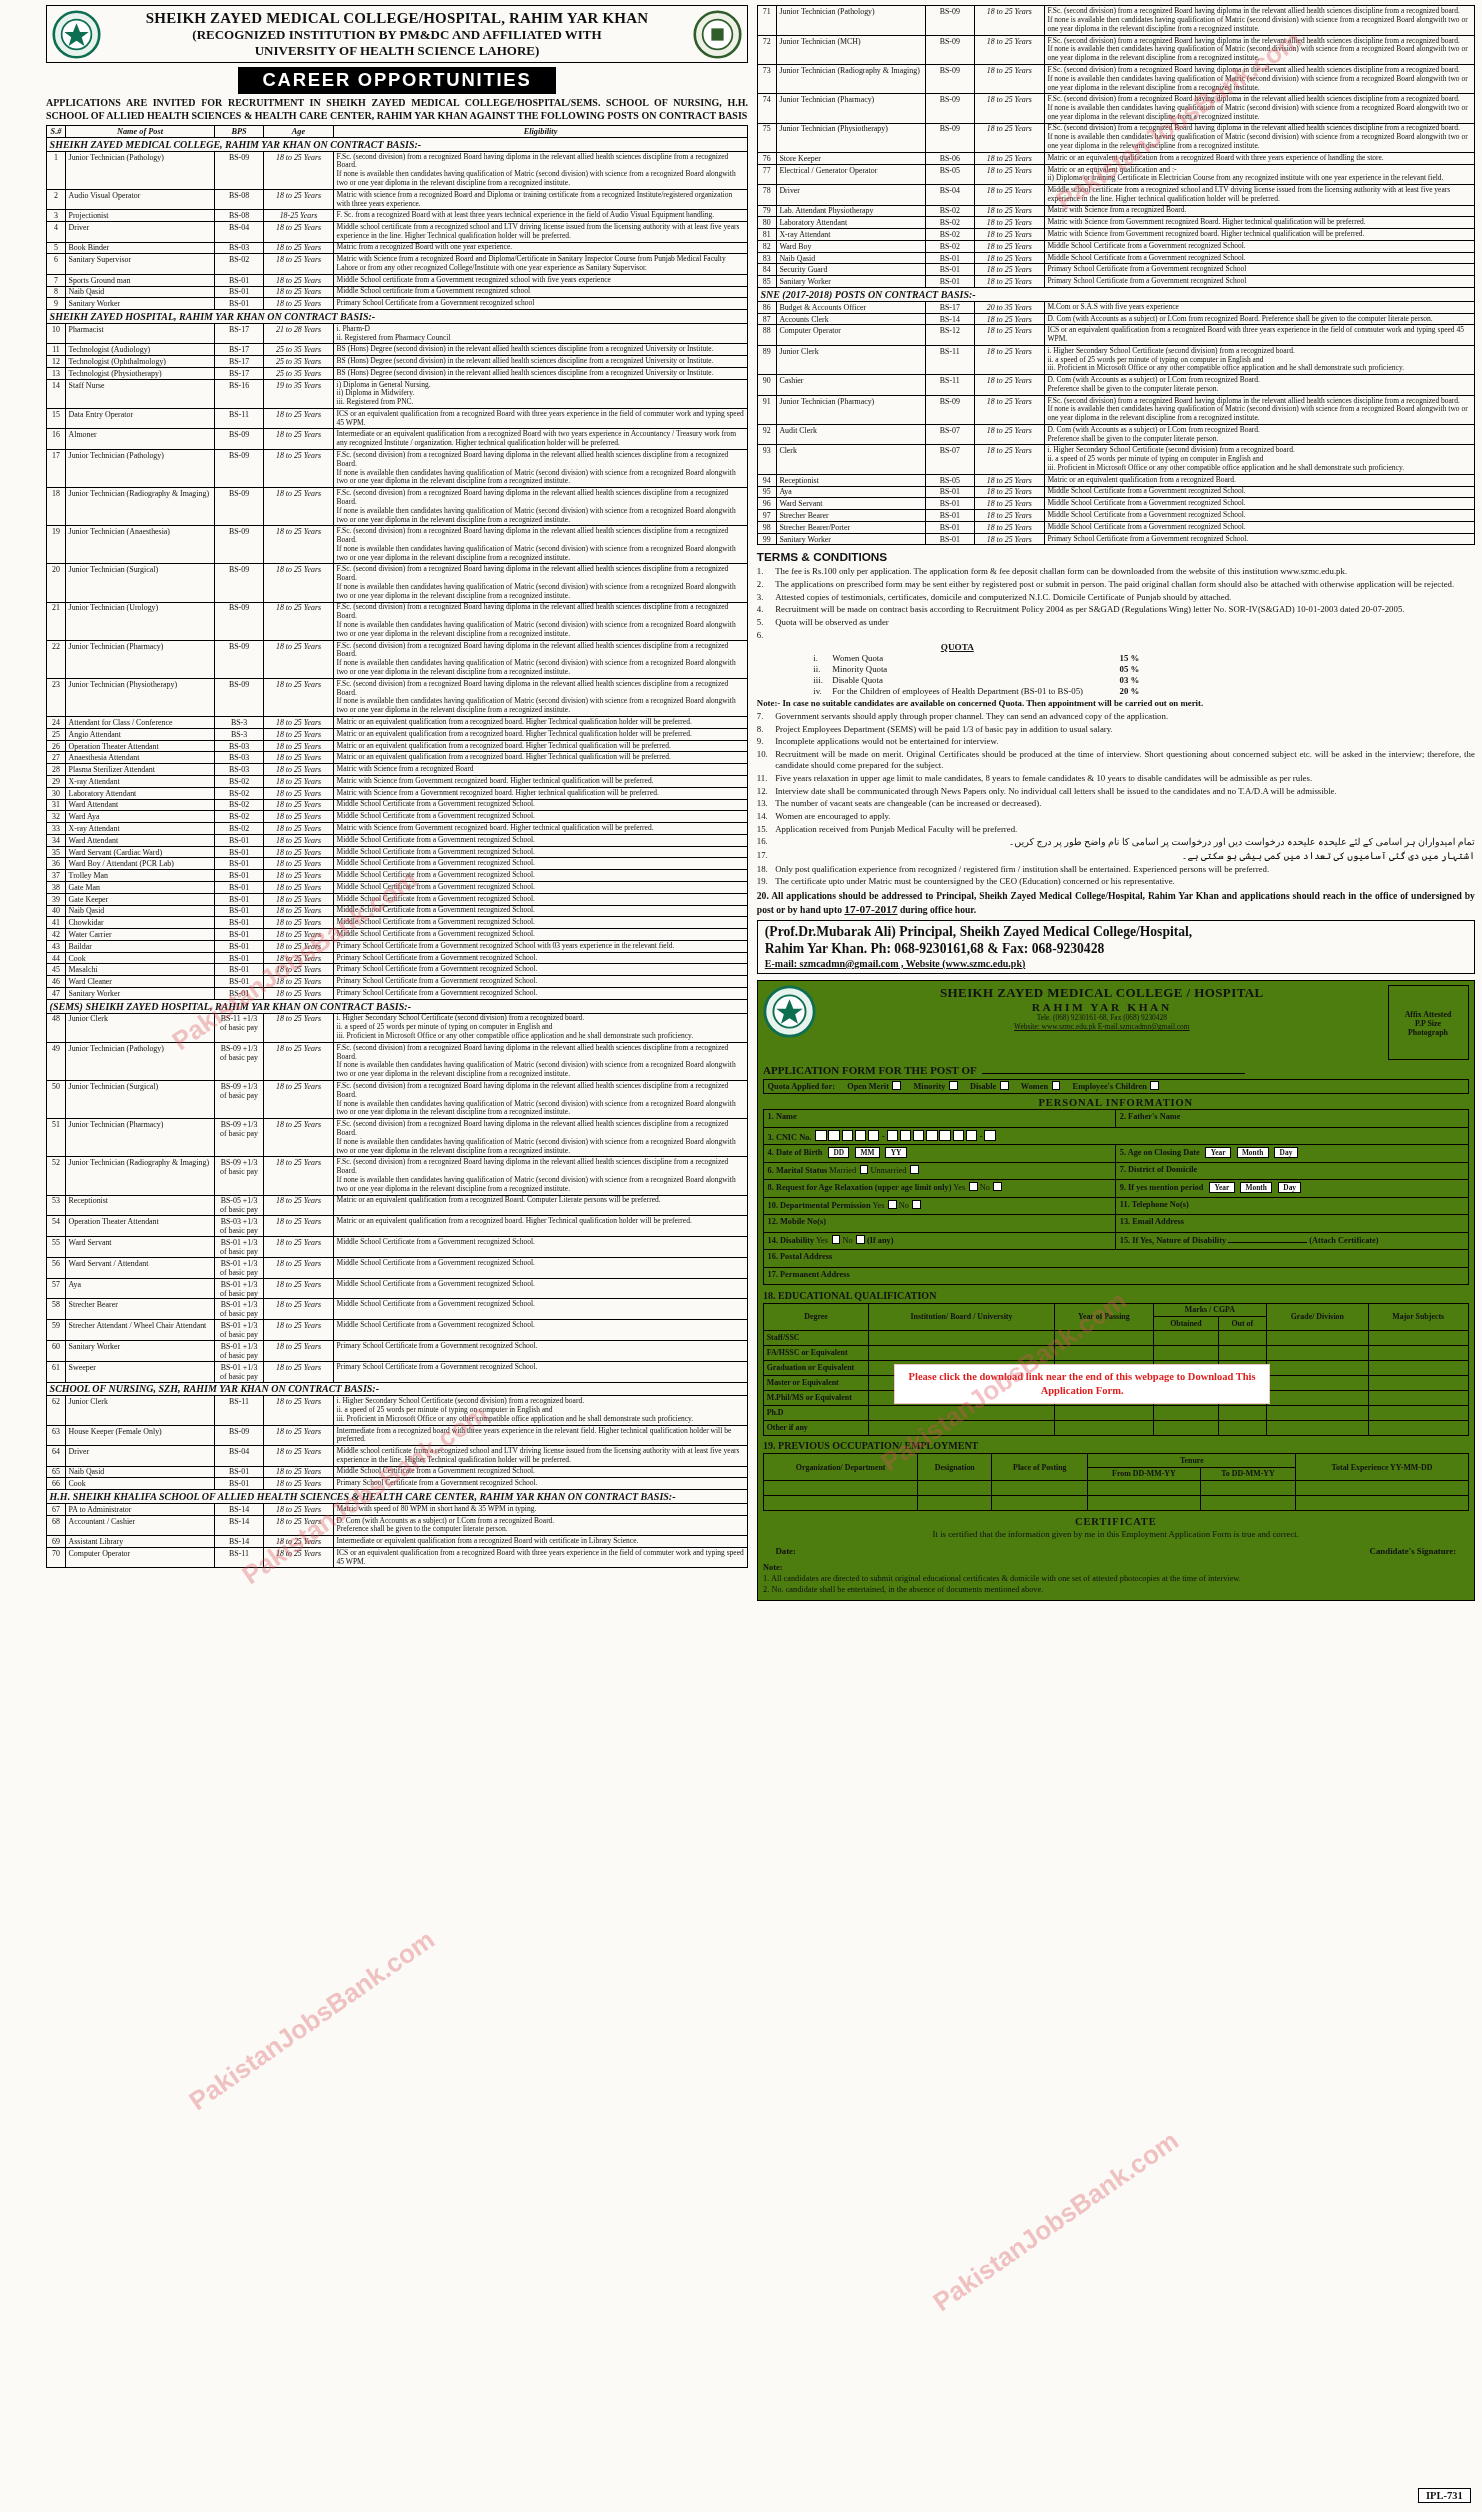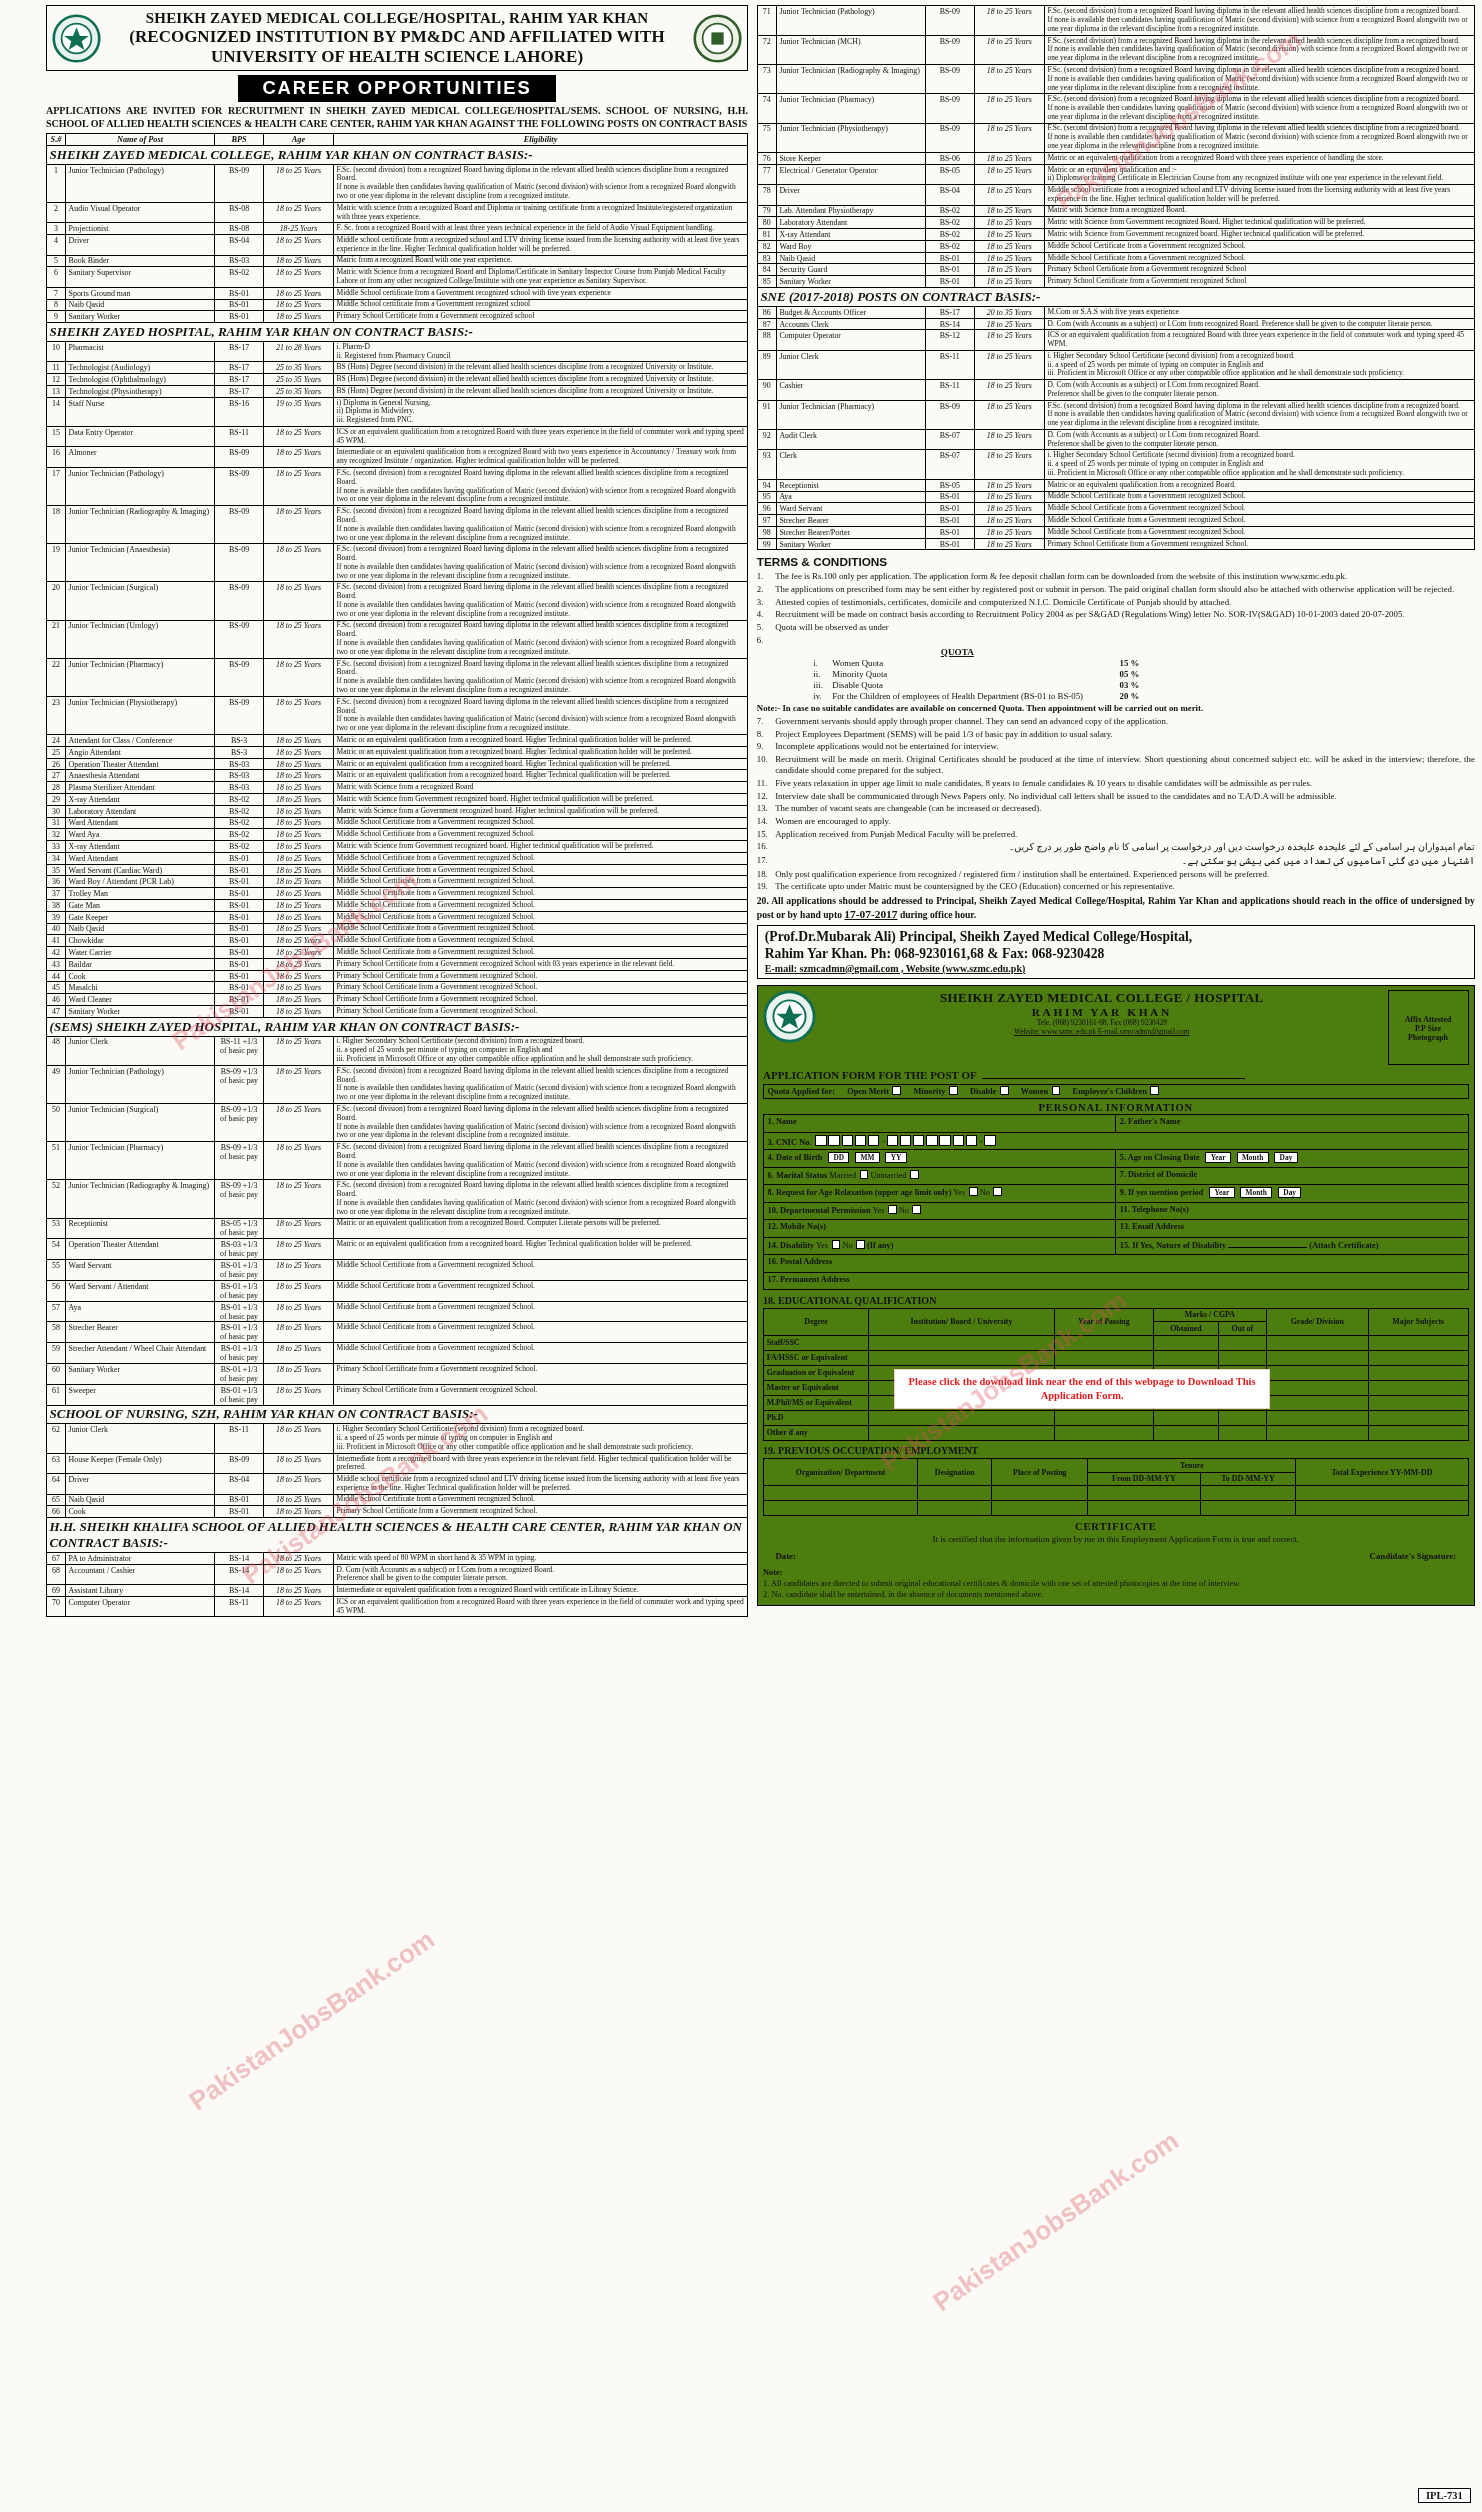--- a/index.html
+++ b/index.html
@@ -7,31 +7,31 @@
   body { width:1483px; font-family:"Liberation Serif", serif; color:#111; }
   .page { position:relative; width:1483px; height:2512px; background:#fbfaf6; overflow:hidden; padding:5.3px 5.3px 5.3px 46px; }
   .columns { display:flex; gap:8.8px; }
   .col-left { width:702px; flex:0 0 702px; }
   .col-right { width:718px; flex:0 0 718px; }
 
   
   .ad-header { display:flex; align-items:center; gap:7px; border:0.9px solid #000; padding:3.5px 5.3px; }
   .ad-header .titles { flex:1; text-align:center; font-weight:bold; }
   .t1 { font-size:15px; letter-spacing:0.2px; }
-  .t2,.t3 { font-size:17px; }
+  .t2,.t3 { font-size:13px; }
   .crest svg { display:block; }
   .banner-wrap { text-align:center; margin:3.5px 0; }
   .banner { display:inline-block; background:#000; color:#fff; font-weight:bold; font-size:18.4px; letter-spacing:1.8px; padding:2.6px 24.5px; font-family:"Liberation Sans", sans-serif; }
   .intro { font-weight:bold; font-size:10px; text-align:justify; line-height:1.25; margin-bottom:2.6px; }
 
   
   table.jobs { width:100%; border-collapse:collapse; font-size:7.9px; }
   table.jobs th, table.jobs td { border:0.9px solid #000; padding:0.9px 2.6px; vertical-align:top; }
   table.jobs th { font-style:italic; font-weight:bold; font-size:8.3px; text-align:center; }
-  td.sec { font-weight:bold; font-style:italic; font-size:13px; }
+  td.sec { font-weight:bold; font-style:italic; font-size:10px; }
   .c-sn { width:19px; text-align:center; }
   .c-post { width:149px; }
   .c-bps { width:49px; text-align:center; white-space:pre-line; }
   .c-age { width:70px; text-align:center; font-style:italic; }
   .c-elig { white-space:pre-line; font-size:7.5px; line-height:1.18; }
 
   
   .terms { margin-top:4.4px; font-size:8.8px; line-height:1.24; }
   .terms-title { font-weight:bold; font-size:11.8px; margin-bottom:1.8px; font-family:"Liberation Sans", sans-serif; }
   .term { display:flex; gap:4.4px; margin-top:1.8px; }

